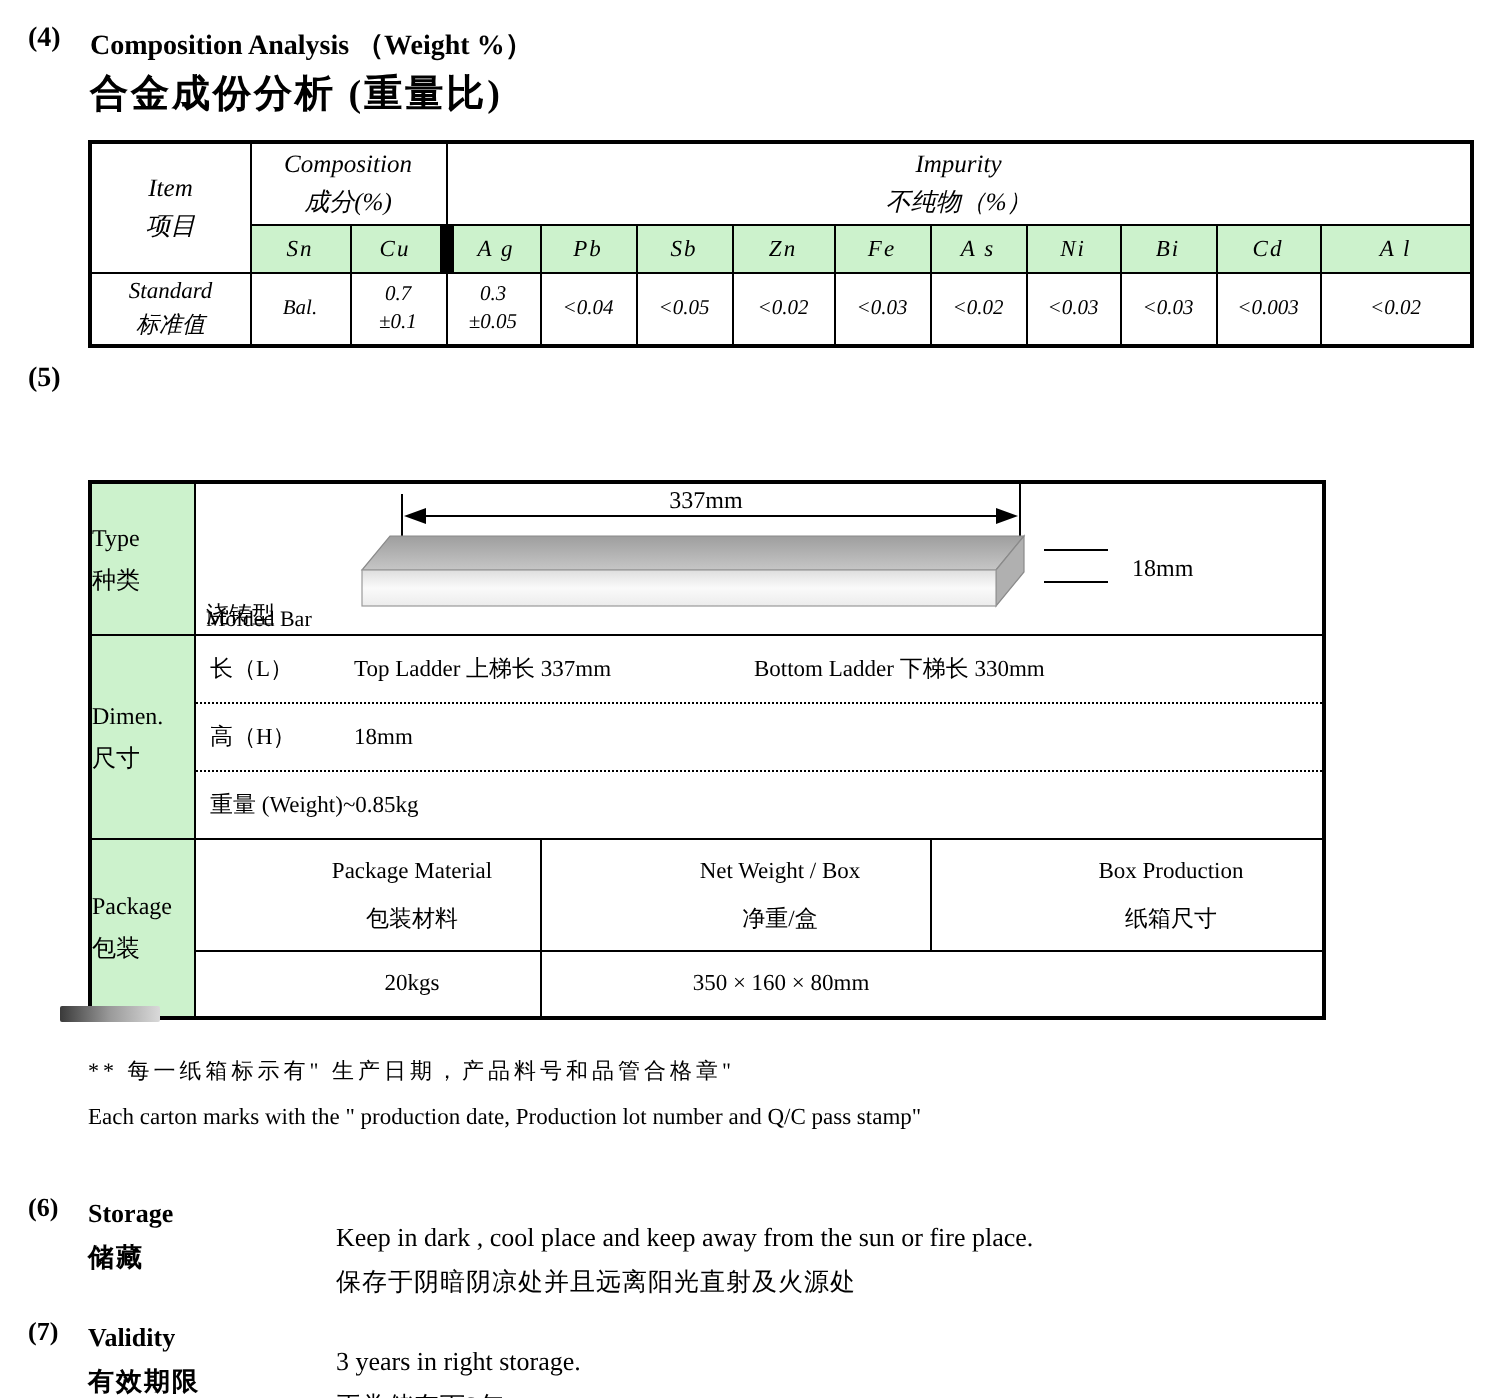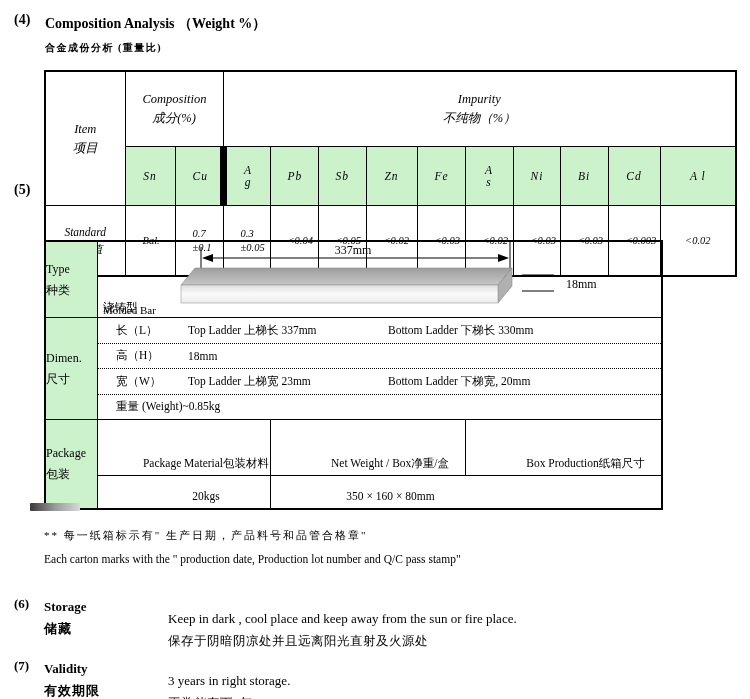--- a/index.html
+++ b/index.html
@@ -6,29 +6,29 @@
   body {
     width:750px; height:699px; background:#ffffff; color:#000;
     font-family:"Liberation Serif","DejaVu Serif",serif;
     position:relative; overflow:hidden;
   }
 
   
   .sec-head { position:absolute; left:14px; display:flex; }
   .sec-num { width:31px; font-weight:bold; font-size:14px; }
   .sec-titles div { font-weight:bold; font-size:14px; line-height:24px; }
-  .sec-titles .zh { letter-spacing:1.5px; font-size:10px; }
+  .sec-titles .zh { letter-spacing:1.5px; font-size:19px; }
 
   
   table.comp {
     position:absolute; left:44px; top:70px; width:691px;
     border-collapse:collapse; table-layout:fixed;
     font-style:italic; font-size:11px;
   }
-  table.comp td { border:1px solid #000; text-align:center; vertical-align:middle; padding:17px; overflow:hidden; }
+  table.comp td { border:1px solid #000; text-align:center; vertical-align:middle; padding:0; overflow:hidden; }
   table.comp { border:2px solid #000; }
   td.hdr { font-size:12.5px; line-height:19px; height:40px; }
   td.el { background:var(--green); height:23px; font-size:11.5px; letter-spacing:1px;
           border-left:1px dotted #000; border-right:1px dotted #000; }
   td.el.bsolid { border-left:7px solid #000000; }
   td.std { height:35px; font-size:11.5px; line-height:17px; border-right:1px dotted #000; }
   td.val { height:35px; font-size:10.5px; line-height:14px; white-space:pre-line;
            border-left:1px dotted #000; border-right:1px dotted #000; }
 
   
@@ -42,28 +42,28 @@
     background:var(--green); border-right:1px solid #000; border-bottom:1px solid #000;
     display:flex; flex-direction:column; align-items:flex-start; justify-content:center;
     font-size:12px; line-height:21px;
   }
   .ghdr.last { border-bottom:none; }
   .type-content { border-bottom:1px solid #000; position:relative; }
   .type-content .tc-en { position:absolute; left:5px; top:34px; font-size:11px;margin-top:28px; }
   .type-content .tc-zh { position:absolute; left:5px; top:58px; font-size:11.5px; }
   .type-content svg { position:absolute; left:0; top:0; }
   .dimen-content { border-bottom:1px solid #000; display:flex; flex-direction:column; }
-  .drow { flex:1; display:flex; align-items:center; padding-left:18px; border-bottom:1px dotted #000; box-sizing:border-box; }
+  .drow { flex:1; display:flex; align-items:center; padding-left:7px; border-bottom:1px dotted #000; box-sizing:border-box; }
   .drow.last { border-bottom:none;align-items:center; }
   .dlabel { width:72px; }
   .dcol1 { width:200px; }
   .dcol2 { flex:1; }
   .pkg-content { display:grid; grid-template-columns:173px 195px 1fr; grid-template-rows:56px auto; }
   .pc { border-right:1px solid #000; border-bottom:1px solid #000;
-        display:flex; flex-direction:row; align-items:flex-end; justify-content:center; line-height:24px;padding-left:44px; }
+        display:flex; flex-direction:column; align-items:center; justify-content:center; line-height:24px;padding-left:44px; }
   .pc.nr { border-right:none; }
   .pc.nb { border-bottom:none; }
 
   
   .foot-zh { position:absolute; left:44px; top:528px; font-size:11px; letter-spacing:2px; }
   .foot-en { position:absolute; left:44px; top:553px; font-size:11.5px; }
 
   
   .sec-item { position:absolute; left:14px; width:724px; display:flex; font-size:13px; }
   .si-num { width:30px; font-weight:bold; }
@@ -205,25 +205,20 @@
     <div class="drow">
       <span class="dlabel">长（L）</span>
       <span class="dcol1">Top Ladder 上梯长 337mm</span>
       <span class="dcol2">Bottom Ladder 下梯长 330mm</span>
     </div>
     <div class="drow">
       <span class="dlabel">高（H）</span>
       <span class="dcol1">18mm</span>
       <span class="dcol2"></span>
     </div>
-    <div class="drow">
-      <span class="dlabel">宽（W）</span>
-      <span class="dcol1">Top Ladder 上梯宽 23mm</span>
-      <span class="dcol2">Bottom Ladder 下梯宽, 20mm</span>
-    </div>
     <div class="drow last">
       <span>重量 (Weight)~0.85kg</span>
     </div>
   </div>
 
   <div class="ghdr last">
     <div>Package</div>
     <div>包装</div>
   </div>
   <div class="pkg-content">

